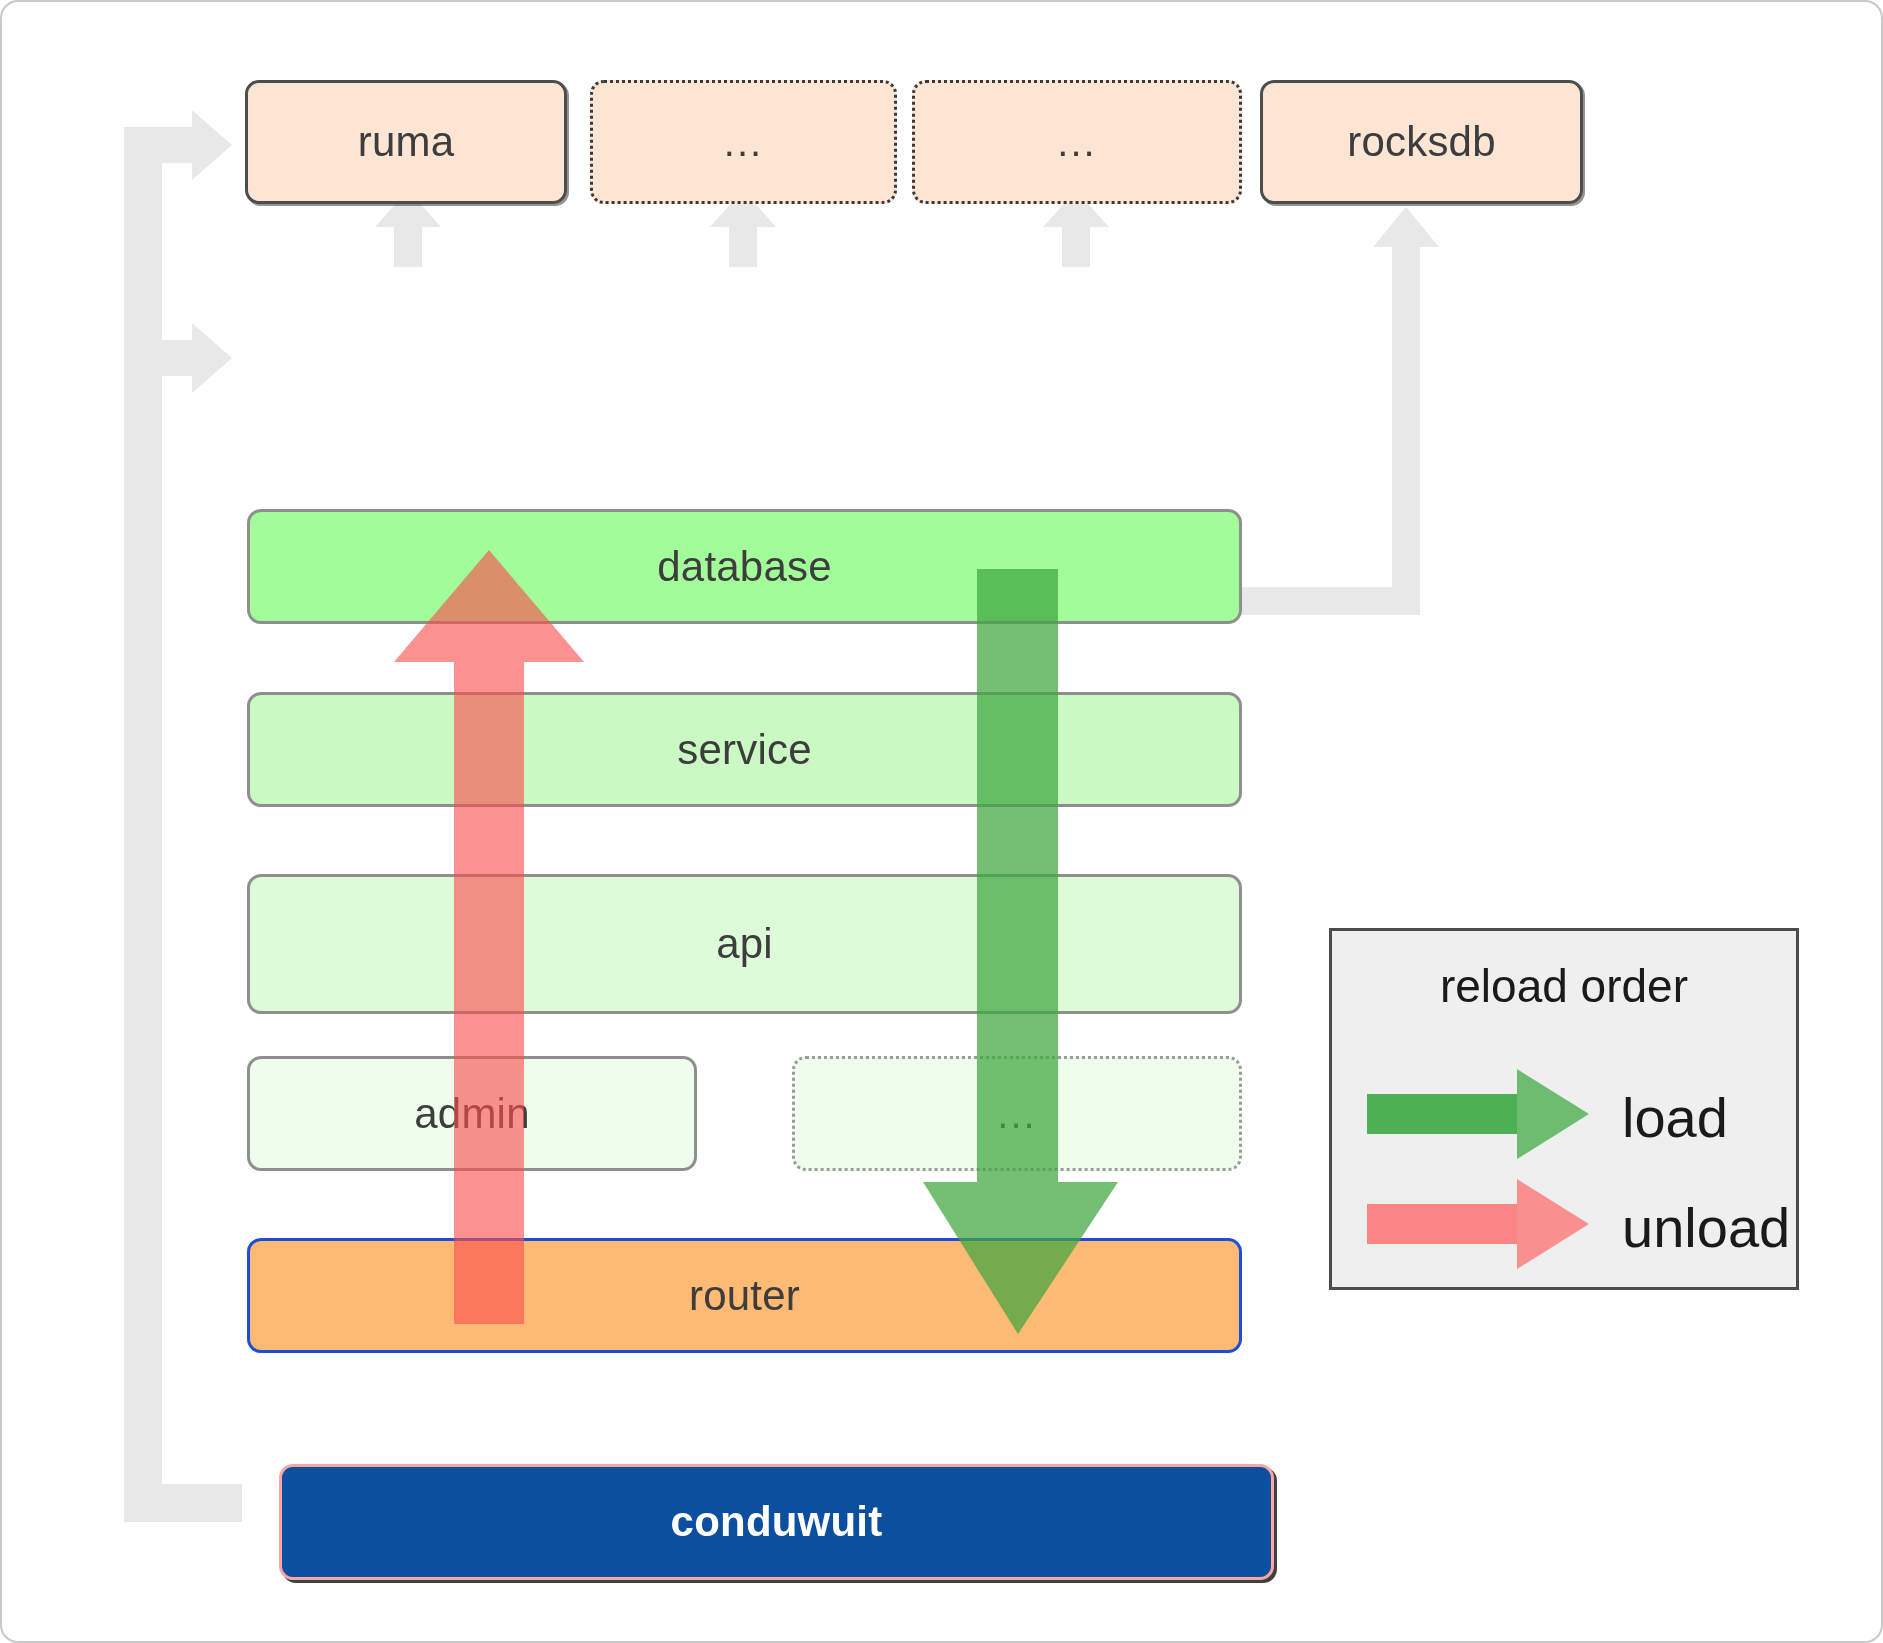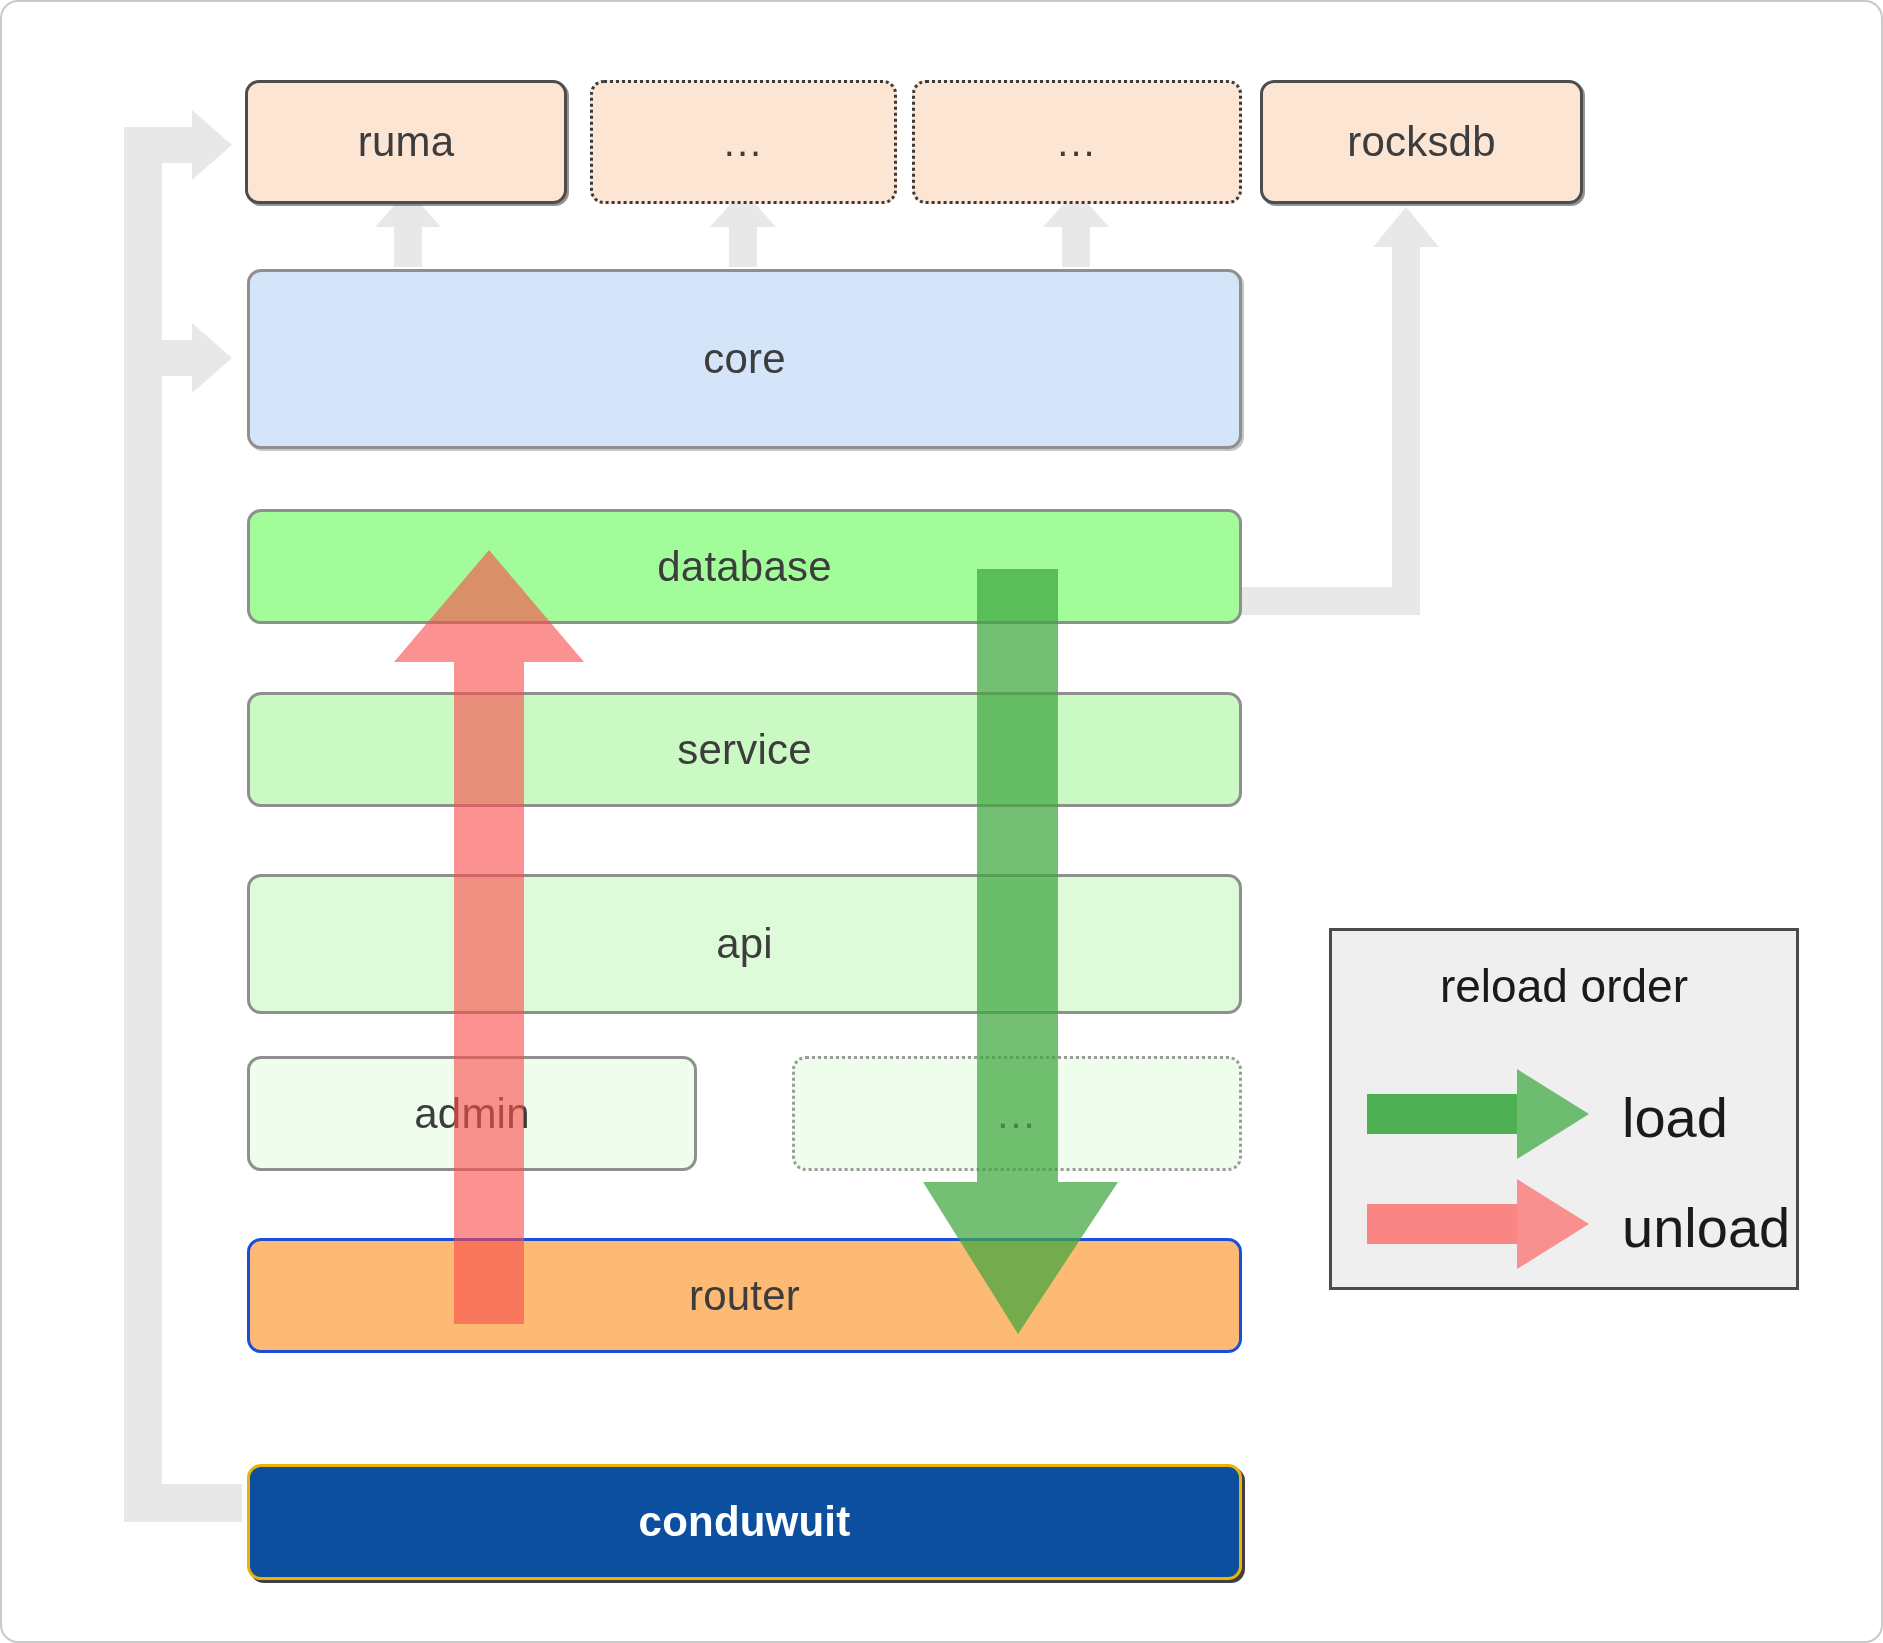--- a/index.html
+++ b/index.html
@@ -66,24 +66,25 @@
   .node.lvl-dots {
     background: #effdec;
     border: 3px dotted #9a9a9a;
   }
   .node.lvl-router {
     background: #fdba74;
     border: 3px solid #1d4ed8;
   }
   .node.app {
     background: #0b4f9e;
-    border: 3px solid #eab308;
+    border: 3px solid #fca5a5;
     color: #ffffff;
     font-weight: bold;
     box-shadow: 3px 3px 0 rgba(0,0,0,0.75);
+    margin-left: 32px;
   }
   .dots-label {
     font-size: 40px;
     letter-spacing: 2px;
     color: #3d3d3d;
     line-height: 0.4;
   }
   
   #legend {
     position: absolute;
@@ -169,23 +170,20 @@
   </div>
 
   <div class="node dep-dotted" style="left:910px; top:78px; width:330px; height:124px;">
     <span class="dots-label">...</span>
   </div>
 
   <div class="node dep" style="left:1258px; top:78px; width:323px; height:124px;">
     <span>rocksdb</span>
   </div>
 
-  <div class="node core" style="left:245px; top:267px; width:995px; height:180px;">
-    <span>core</span>
-  </div>
 
   <div class="node lvl-database" style="left:245px; top:507px; width:995px; height:115px;">
     <span>database</span>
   </div>
 
   <div class="node lvl-service" style="left:245px; top:690px; width:995px; height:115px;">
     <span>service</span>
   </div>
 
   <div class="node lvl-api" style="left:245px; top:872px; width:995px; height:140px;">

